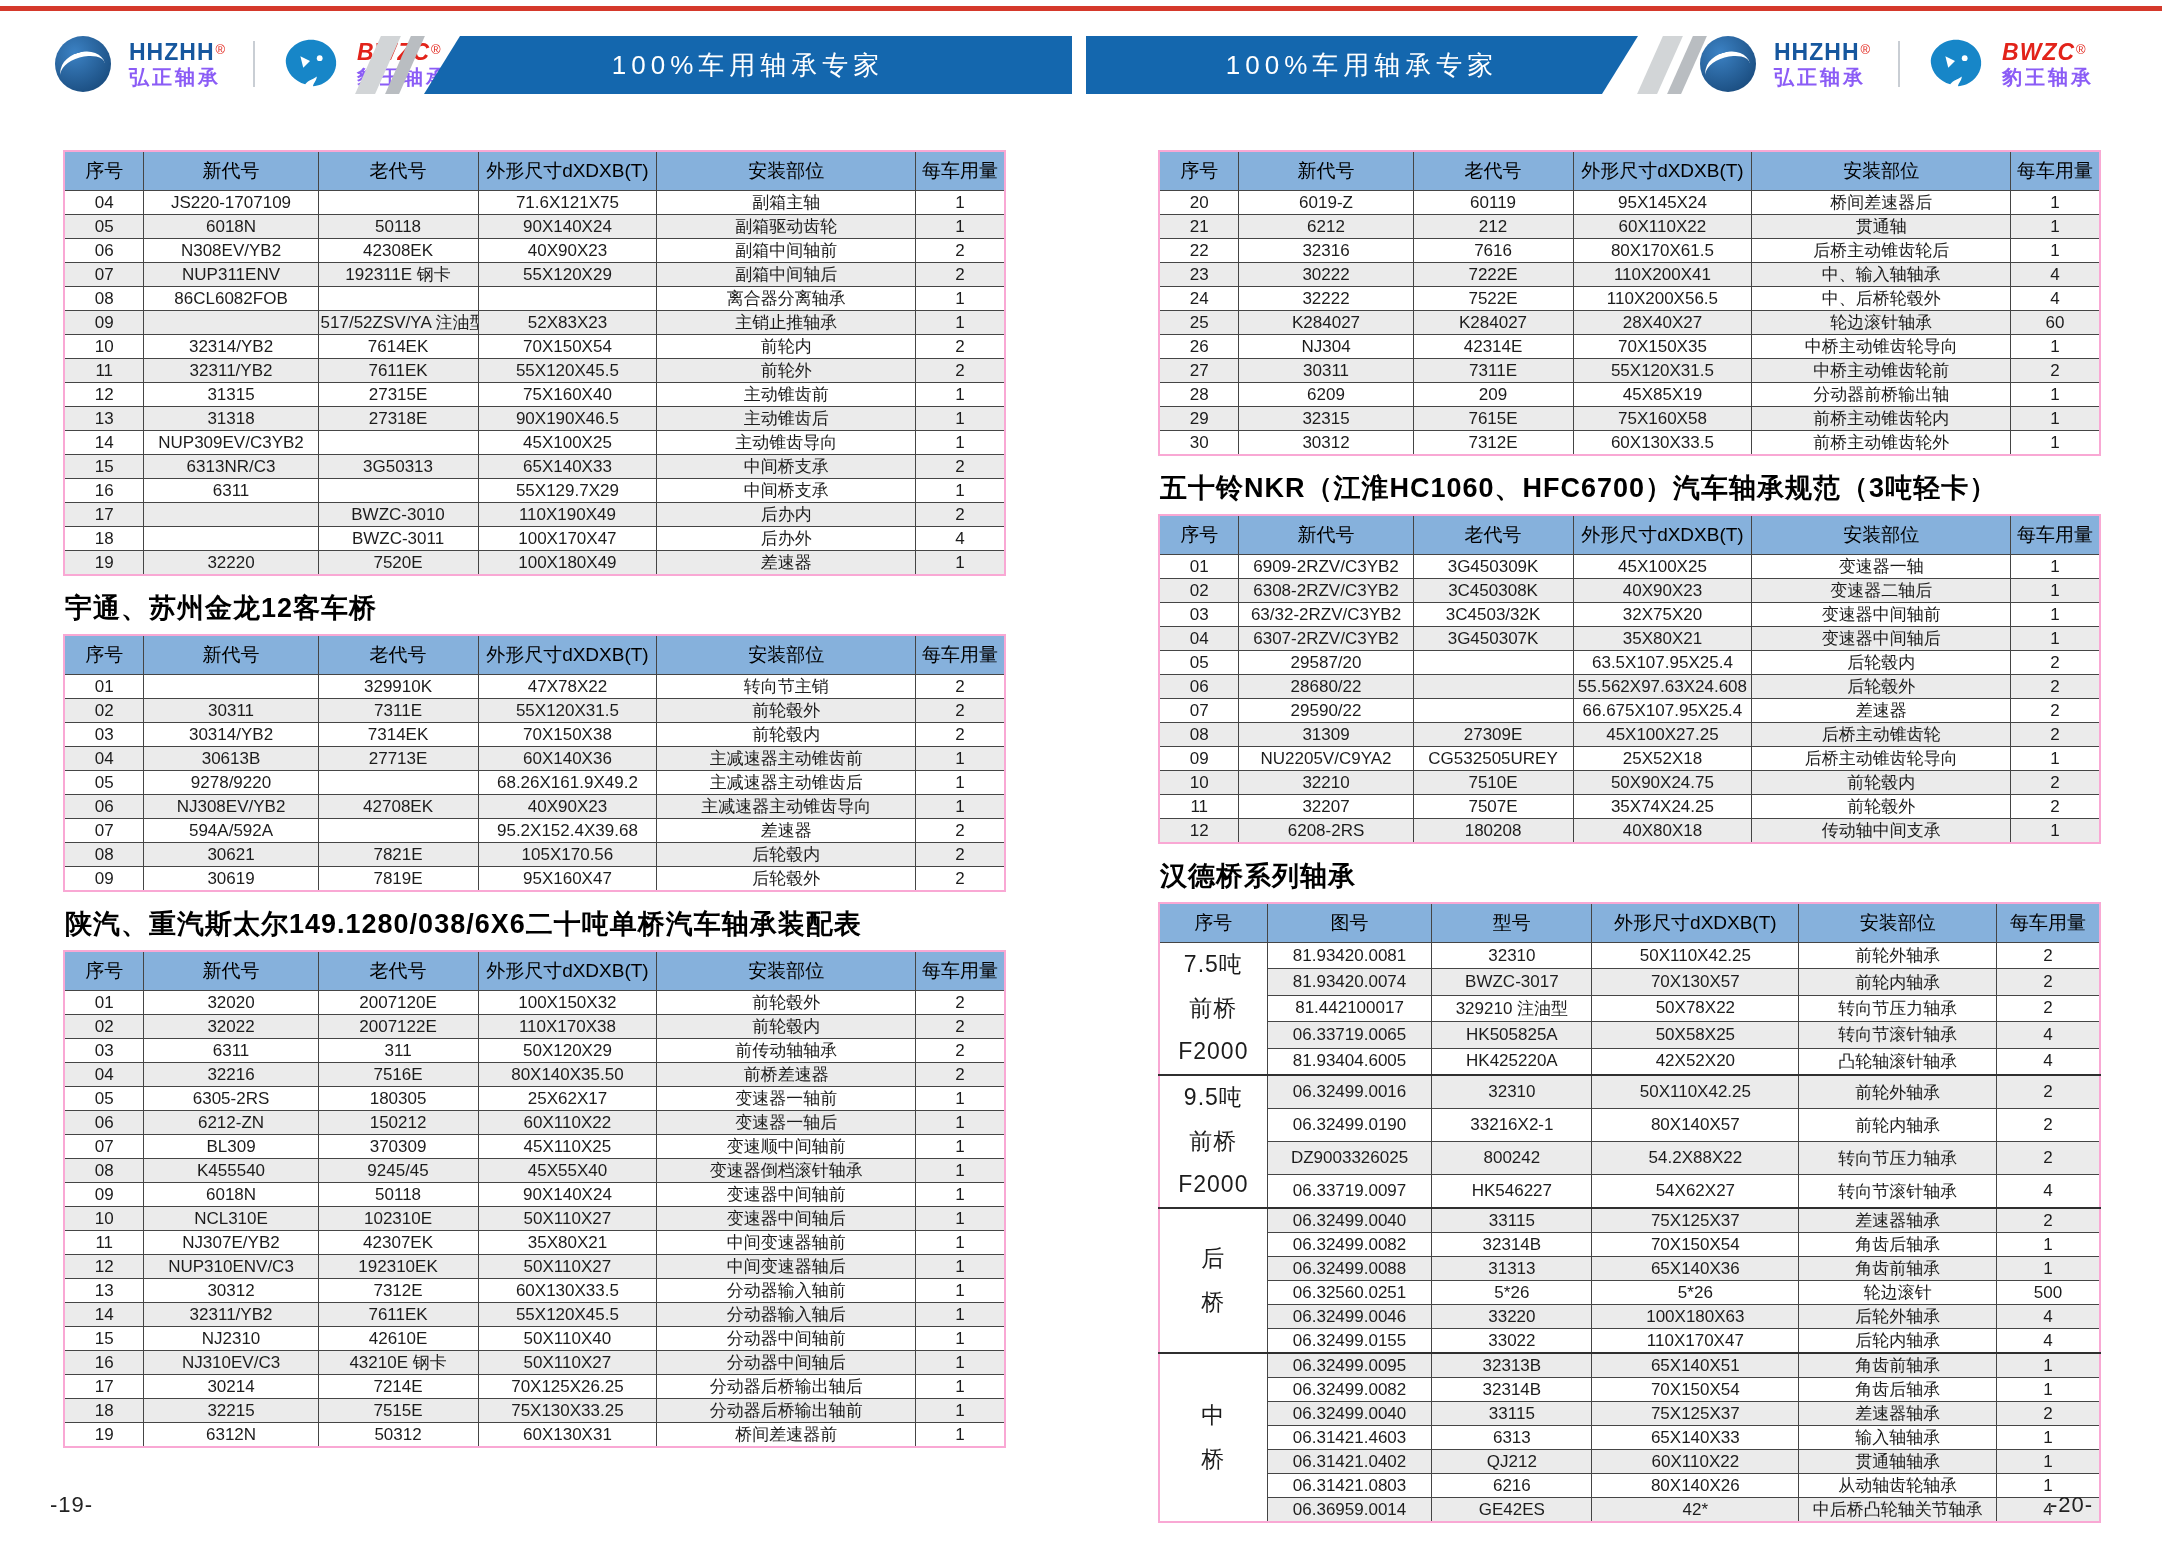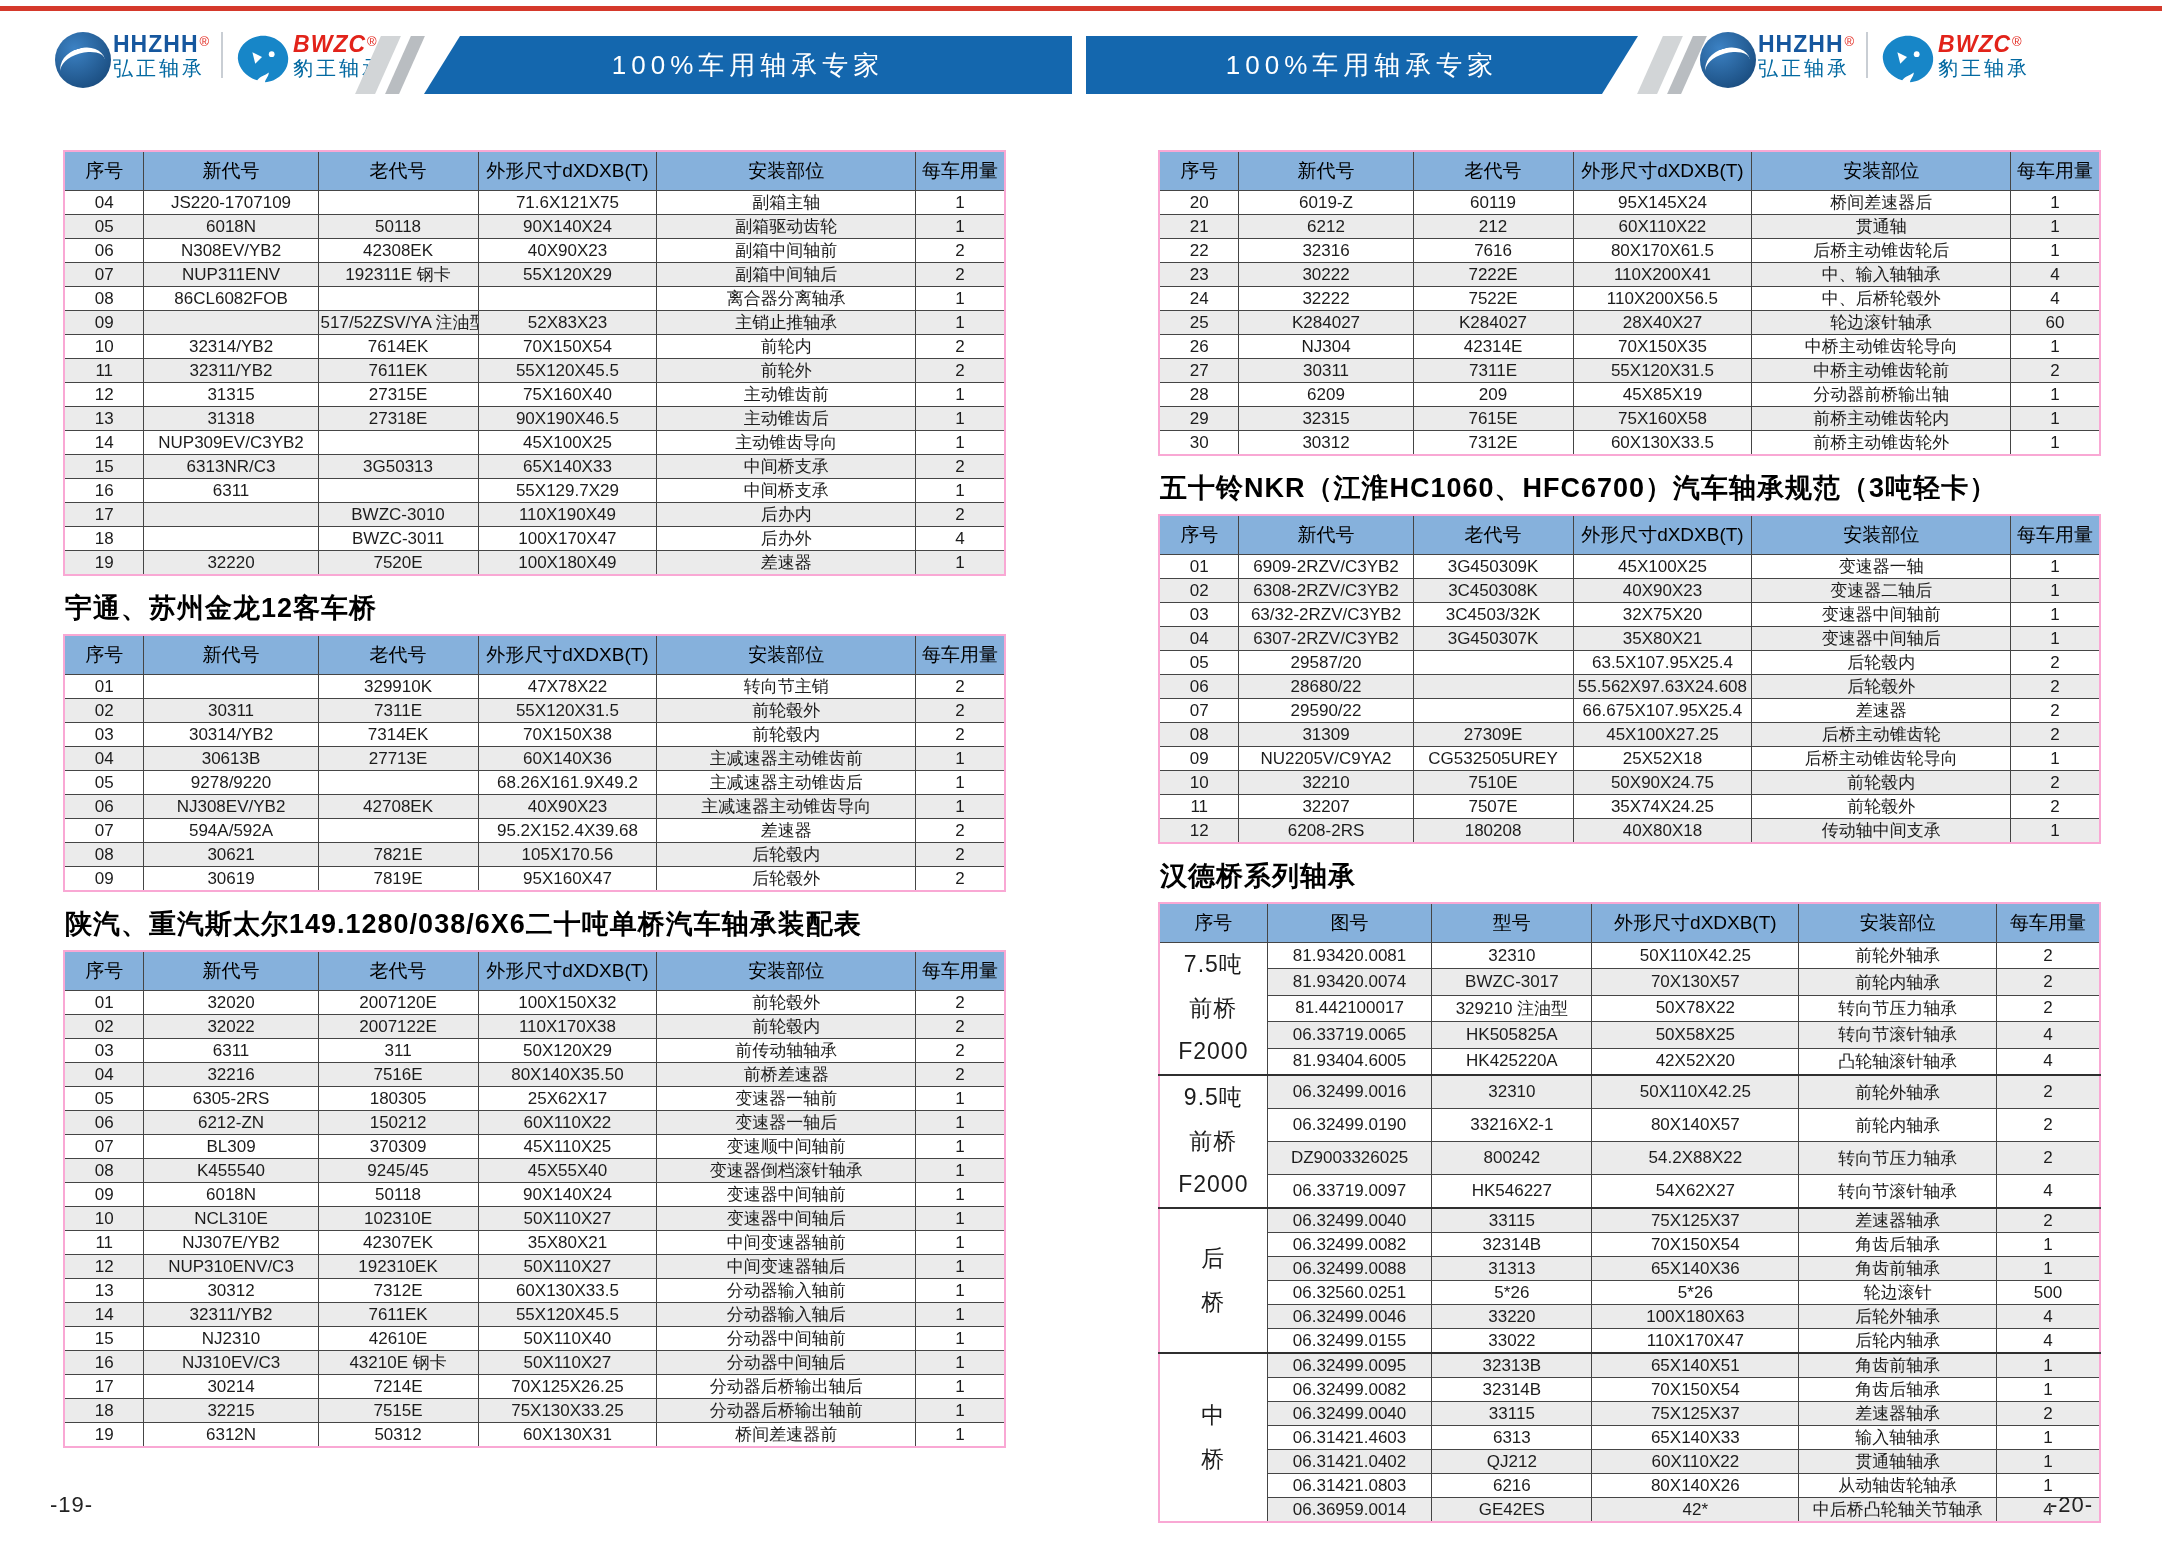--- a/index.html
+++ b/index.html
@@ -12,33 +12,33 @@
   .topline{position:absolute;left:0;top:6px;width:2162px;height:5px;background:var(--top-red);}
   
   .band{position:absolute;top:36px;height:58px;background:var(--banner-blue);}
   .band span{display:block;width:100%;line-height:58px;text-align:center;color:#fff;
     font-size:26px;letter-spacing:5px;font-weight:500;}
   .band-left{left:424px;width:648px;clip-path:polygon(36px 0,100% 0,100% 100%,0 100%);}
   .band-right{left:1086px;width:552px;clip-path:polygon(0 0,100% 0,calc(100% - 36px) 100%,0 100%);}
   .stripe{position:absolute;top:36px;height:58px;transform:skewX(-24deg);}
   .s-a{background:#d2d5d7;width:20px;}
   .s-b{background:#b9bdc1;width:14px;}
-  .brand-group{position:absolute;top:32px;height:64px;display:flex;gap:2px;}
+  .brand-group{position:absolute;top:32px;height:64px;display:flex;align-items:center;gap:18px;}
   .bg-left{left:55px;}
   .bg-right{left:1700px;}
   .logo{width:56px;height:56px;display:inline-block;position:relative;flex:0 0 auto;}
   .logo.hhzhh{border-radius:50%;background:radial-gradient(circle at 35% 30%,#3c82c4,#12406f);overflow:hidden;}
   .logo.hhzhh::after{content:"";position:absolute;left:5px;top:16px;width:46px;height:30px;border-radius:50%;
     border-top:5px solid #fff;transform:rotate(-16deg);}
   .brand-words{display:flex;flex-direction:column;line-height:1.1;}
   .bline1{white-space:nowrap;}
   .bname{font-weight:bold;font-size:23px;color:var(--brand-blue);letter-spacing:1px;}
   .brand2 .bname{color:var(--brand-red);font-style:italic;}
   .reg{color:var(--brand-red);font-size:13px;vertical-align:super;margin-left:1px;}
-  .bcn{font-weight:normal;font-size:20px;color:#0369a1;letter-spacing:3px;white-space:nowrap;}
+  .bcn{font-weight:bold;font-size:20px;color:#8b5cf6;letter-spacing:3px;white-space:nowrap;}
   .vsep{width:2px;height:46px;background:#c9ced4;margin:0 10px;flex:0 0 auto;}
   
   .col{position:absolute;top:150px;width:943px;}
   #col-left{left:63px;}
   #col-right{left:1158px;}
   .tbl-title{font-size:27px;font-weight:bold;color:#000;margin:14px 0 8px 2px;letter-spacing:1px;white-space:nowrap;}
   
   .data-table{width:100%;border-collapse:collapse;table-layout:fixed;border:2px solid #f9a8d4;}
   .data-table th{
     height:38px;background:var(--header-blue);color:#000;font-size:19px;font-weight:400;

